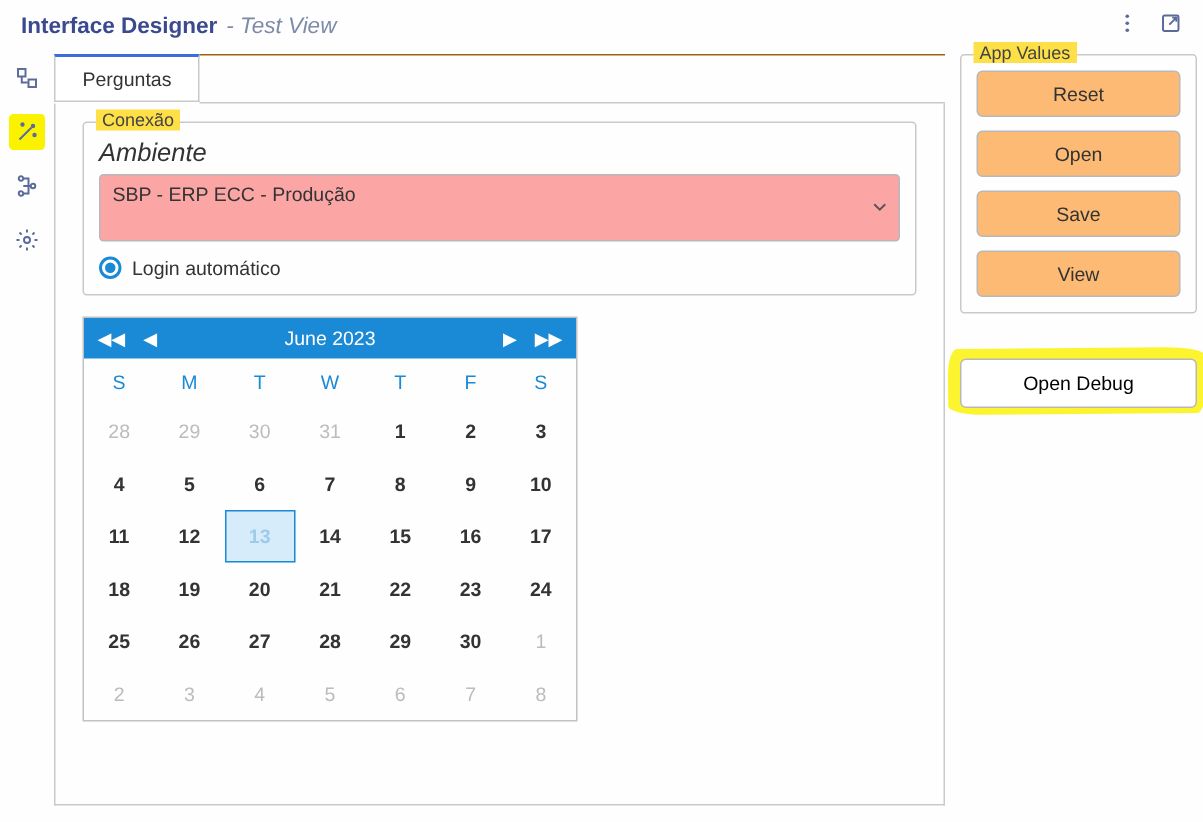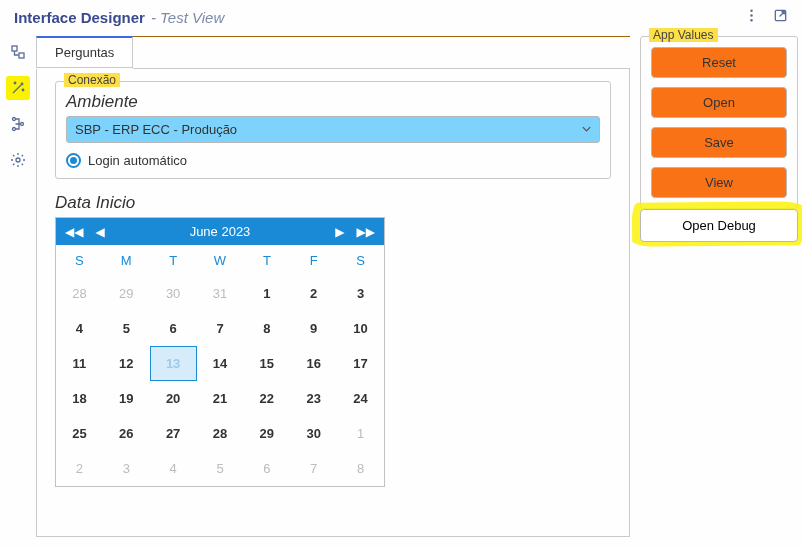--- a/index.html
+++ b/index.html
@@ -18,44 +18,44 @@
 .rail-item.hl { background: #fbf200; }
 .main { flex: 1; display: flex; padding: 0 4px 0 0; }
 .center { flex: 1; min-width:0; }
 .tabs { display: flex; border-top: 1px solid #a16207; }
 .tab { padding: 7px 18px; border: 1px solid #c9c9c9; border-top: 2px solid #3b6bdc; background: #fff; font-size: 13px; color: #333; position: relative; top: -1px; }
 .tabfill { flex:1; border-bottom:1px solid #c9c9c9; }
 .panel { border: 1px solid #c9c9c9; border-top: none; padding: 12px 18px; height: 468px; overflow-y: auto; }
 .group { border: 1px solid #c9c9c9; border-radius: 3px; padding: 10px; margin-bottom: 14px; position: relative; }
 .group-legend { position: absolute; top: -9px; left: 8px; background: #fde047; padding: 0 4px; font-size: 12px; color:#444; }
 .label { font-size: 17px; margin-bottom: 4px; color:#333;font-style:italic; }
-.select { width: 100%; border: 1px solid #b8b8b8; border-radius: 3px; padding: 5px 28px 5px 8px; font-size: 13px; background: #7dd3fc; appearance: none; position: relative; }
+.select { width: 100%; border: 1px solid #b8b8b8; border-radius: 3px; padding: 5px 28px 23px 8px; font-size: 13px; background: #fca5a5; appearance: none; position: relative; }
 .select-wrap { position: relative; margin-bottom: 10px; }
 .select-caret { position: absolute; right: 8px; top: 50%; transform: translateY(-50%); pointer-events: none; color:#555; }
 .radio-row { display: flex; align-items: flex-end; gap: 7px; margin-top: 6px; }
 .radio-dot { width: 15px; height: 15px; border: 2px solid #1a8ad6; border-radius: 50%; display:flex; align-items:center; justify-content:center;}
 .radio-dot::after { content:''; width:7px; height:7px; background:#1a8ad6; border-radius:50%; }
 
 .calendar { border: 1px solid #c2c2c2; width: 330px; }
 .cal-head { background: #1a8ad6; color: #fff; display: flex; align-items: center; justify-content: space-between; padding: 6px 6px; }
 .cal-nav { display: flex; gap: 6px; align-items:center; }
 .cal-nav span { cursor: pointer; font-size: 12px; padding:0 3px; }
 .cal-title { font-size: 13px; }
 .cal-grid { display: grid; grid-template-columns: repeat(7, 1fr); }
 .cal-dow { text-align: center; padding: 8px 0; color: #1a8ad6; font-size: 13px; font-weight: 400; }
 .cal-day { text-align: center; padding: 10px 0; font-size: 13px; color: #333; cursor: pointer; font-weight:600; }
 .cal-day.other { color: #bcbcbc; font-weight:400; }
 .cal-day.sel { border: 1px solid #1a8ad6; background: #d7ecfb; color:#9fcbea; padding:9px 0; font-weight:700;}
 
 .right { width: 168px; padding-left: 10px; }
 .app-values { border: 1px solid #c9c9c9; border-radius: 3px; padding: 10px; position: relative; margin-top: 0; }
 .app-values .group-legend { top:-9px; }
-.btn { width: 100%; border: 1px solid #b8b8b8; border-radius: 4px; background: #f97316; padding: 7px 0; font-size: 13px; color:#333; cursor: pointer; margin-bottom: 9px; }
+.btn { width: 100%; border: 1px solid #b8b8b8; border-radius: 4px; background: #fdba74; padding: 7px 0; font-size: 13px; color:#333; cursor: pointer; margin-bottom: 9px; }
 .btn:last-child { margin-bottom: 0; }
-.open-debug-wrap { position: relative; }
+.open-debug-wrap { margin-top: 30px; position: relative; }
 .open-debug { width: 100%; border: 1px solid #b8b8b8; border-radius: 4px; background: #fff; padding: 8px 0; font-size: 13px; cursor: pointer; }
 .hl-annot { position:absolute; left:-8px; right:-6px; top:-7px; bottom:-4px; background: rgba(251,242,0,0.82); z-index:-1; border-radius: 6px 28px 6px 24px / 18px 6px 20px 6px; transform: rotate(-0.5deg); }
 .open-debug-wrap { z-index:0; }
 .open-debug { position:relative; z-index:1; }
 
 .panel::-webkit-scrollbar{width:14px}
 .panel::-webkit-scrollbar-thumb{background:#c9c9c9;border-radius:8px;border:3px solid #fff}
 </style>
 </head>
 <body>
@@ -128,21 +128,20 @@
               <span class="select-caret"><svg width="11" height="11" viewBox="0 0 12 12">
                     <path d="M2 4l4 4 4-4" fill="none" stroke="#555" stroke-width="1.4"></path>
                   </svg></span>
             </div>
             <div class="radio-row">
               <span class="radio-dot"></span>
               <span>Login automático</span>
             </div>
           </div>
 
-          <div class="label">Data Inicio</div>
           <div class="calendar">
             <div class="cal-head">
               <div class="cal-nav">
                 <span>◀◀</span>
                 <span>◀</span>
               </div>
               <span class="cal-title">June 2023</span>
               <div class="cal-nav">
                 <span>▶</span>
                 <span>▶▶</span>

